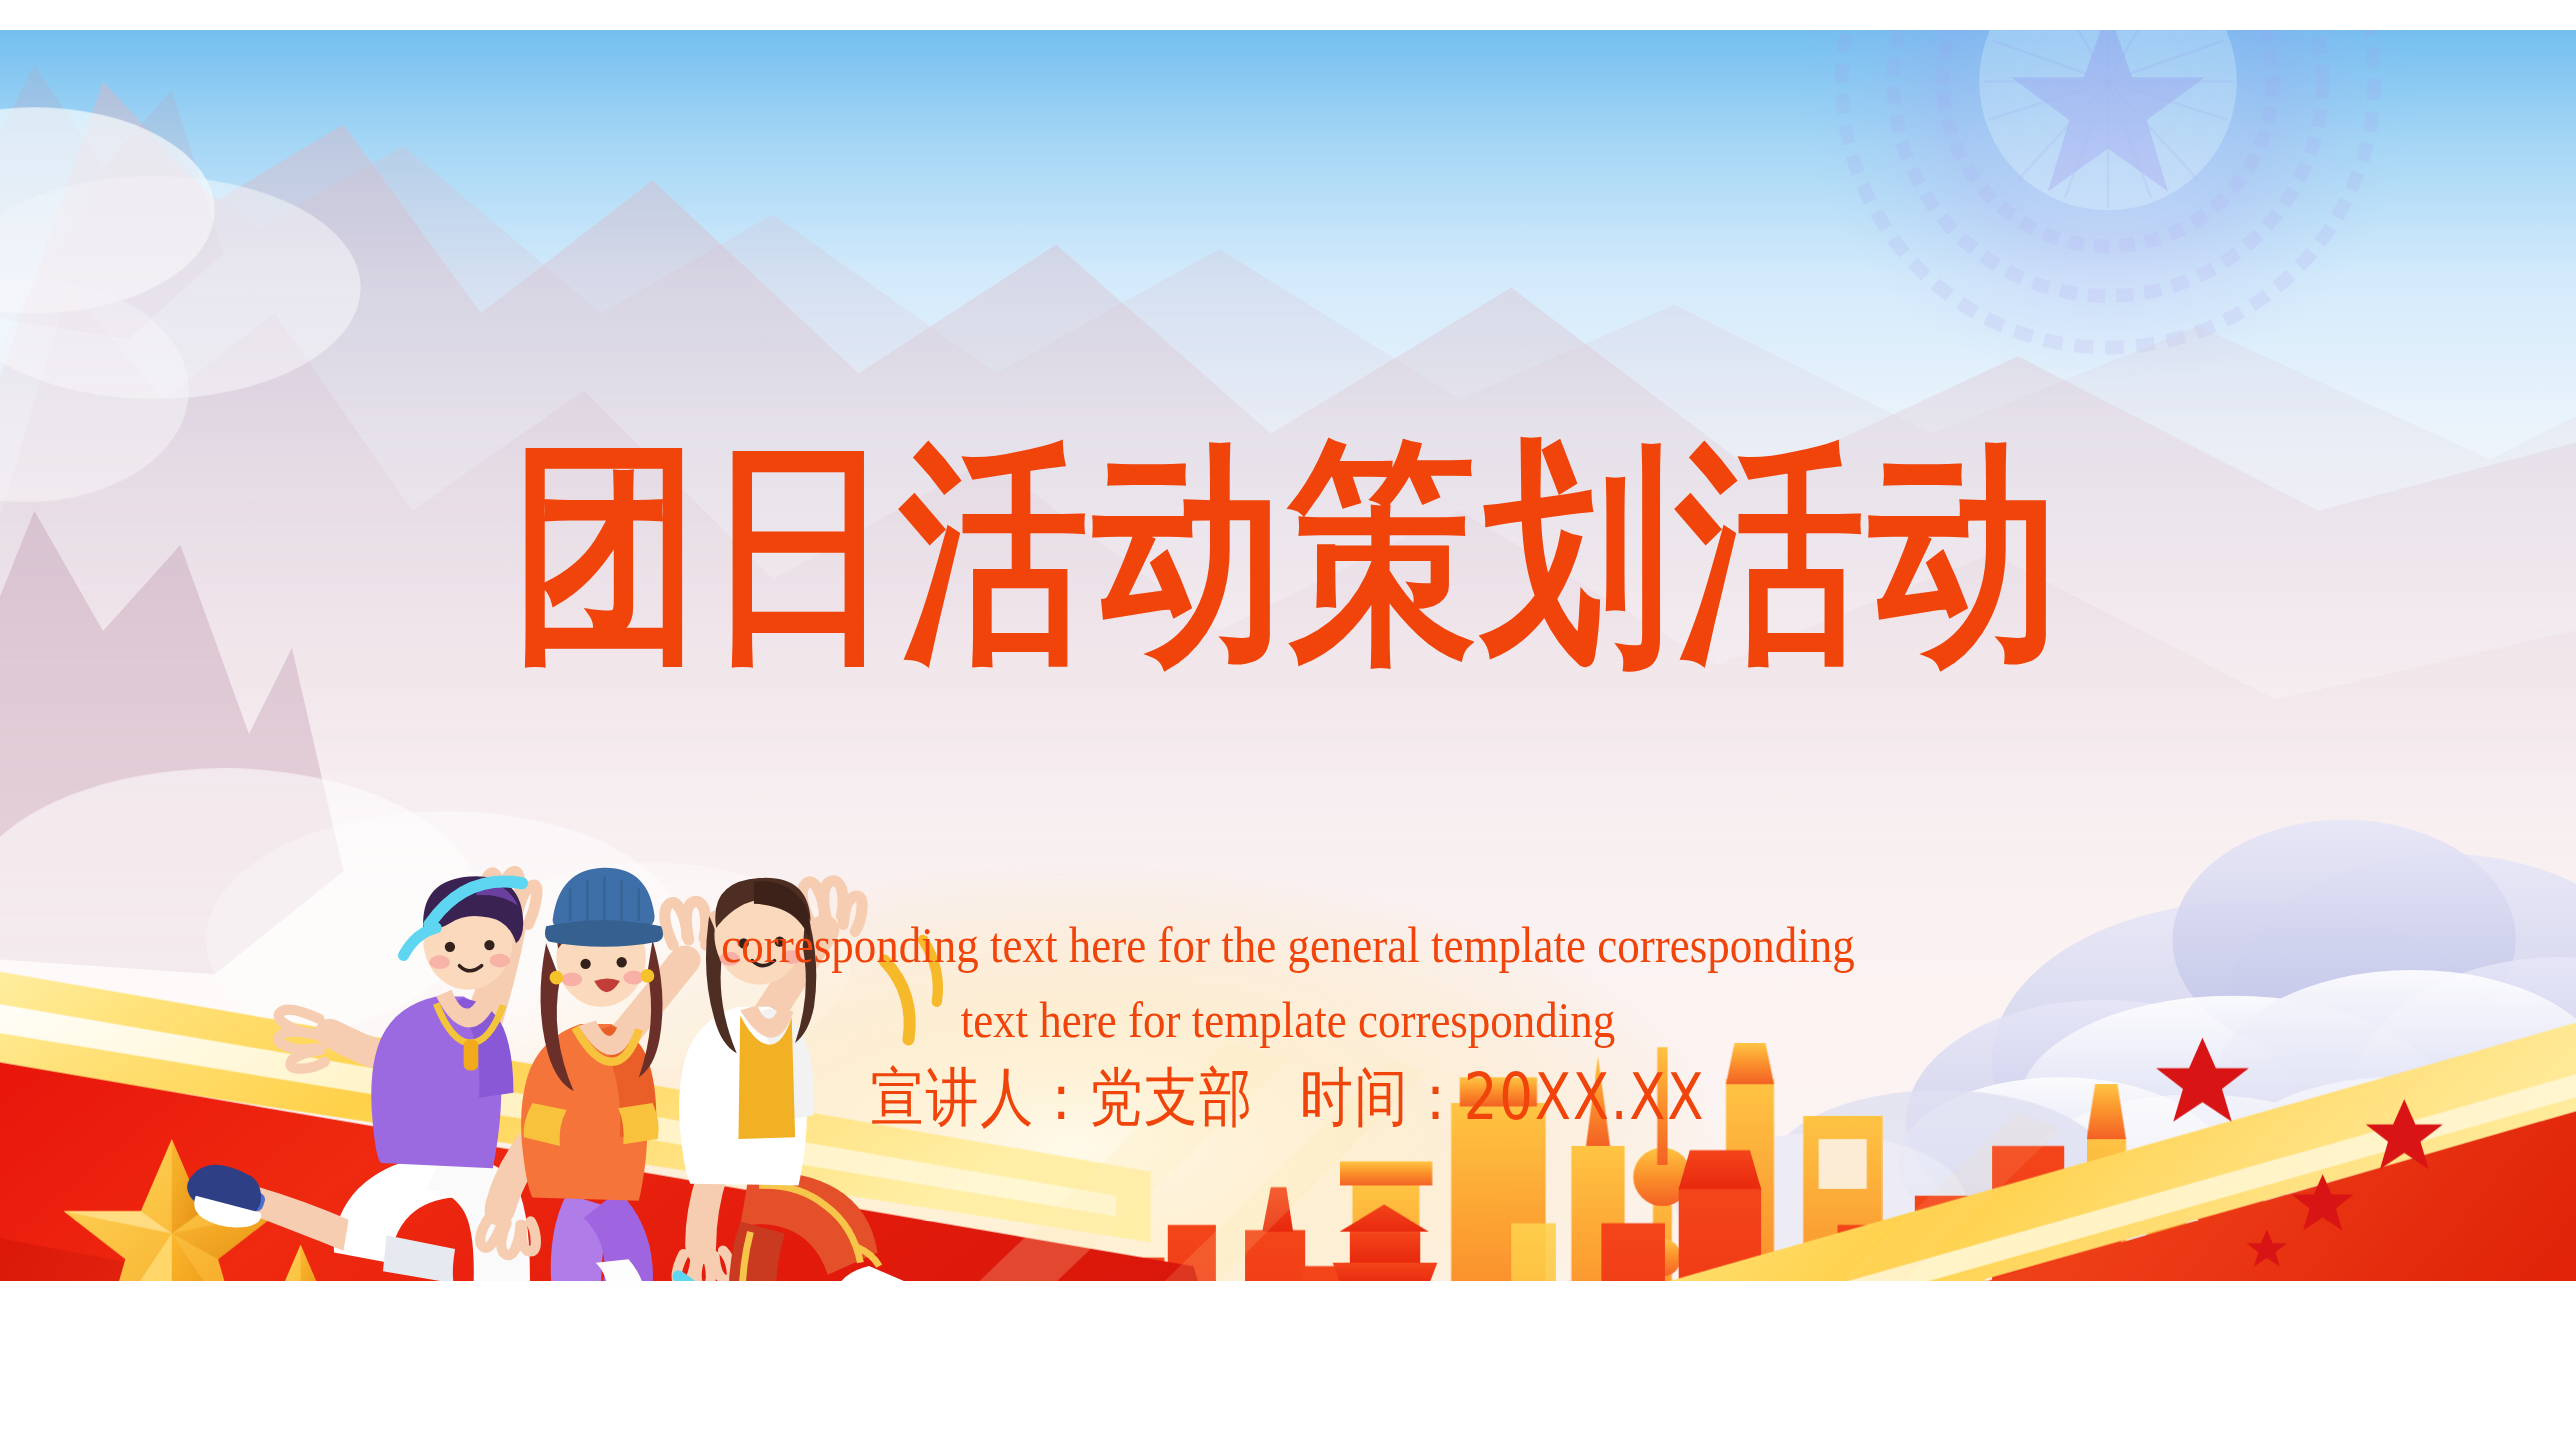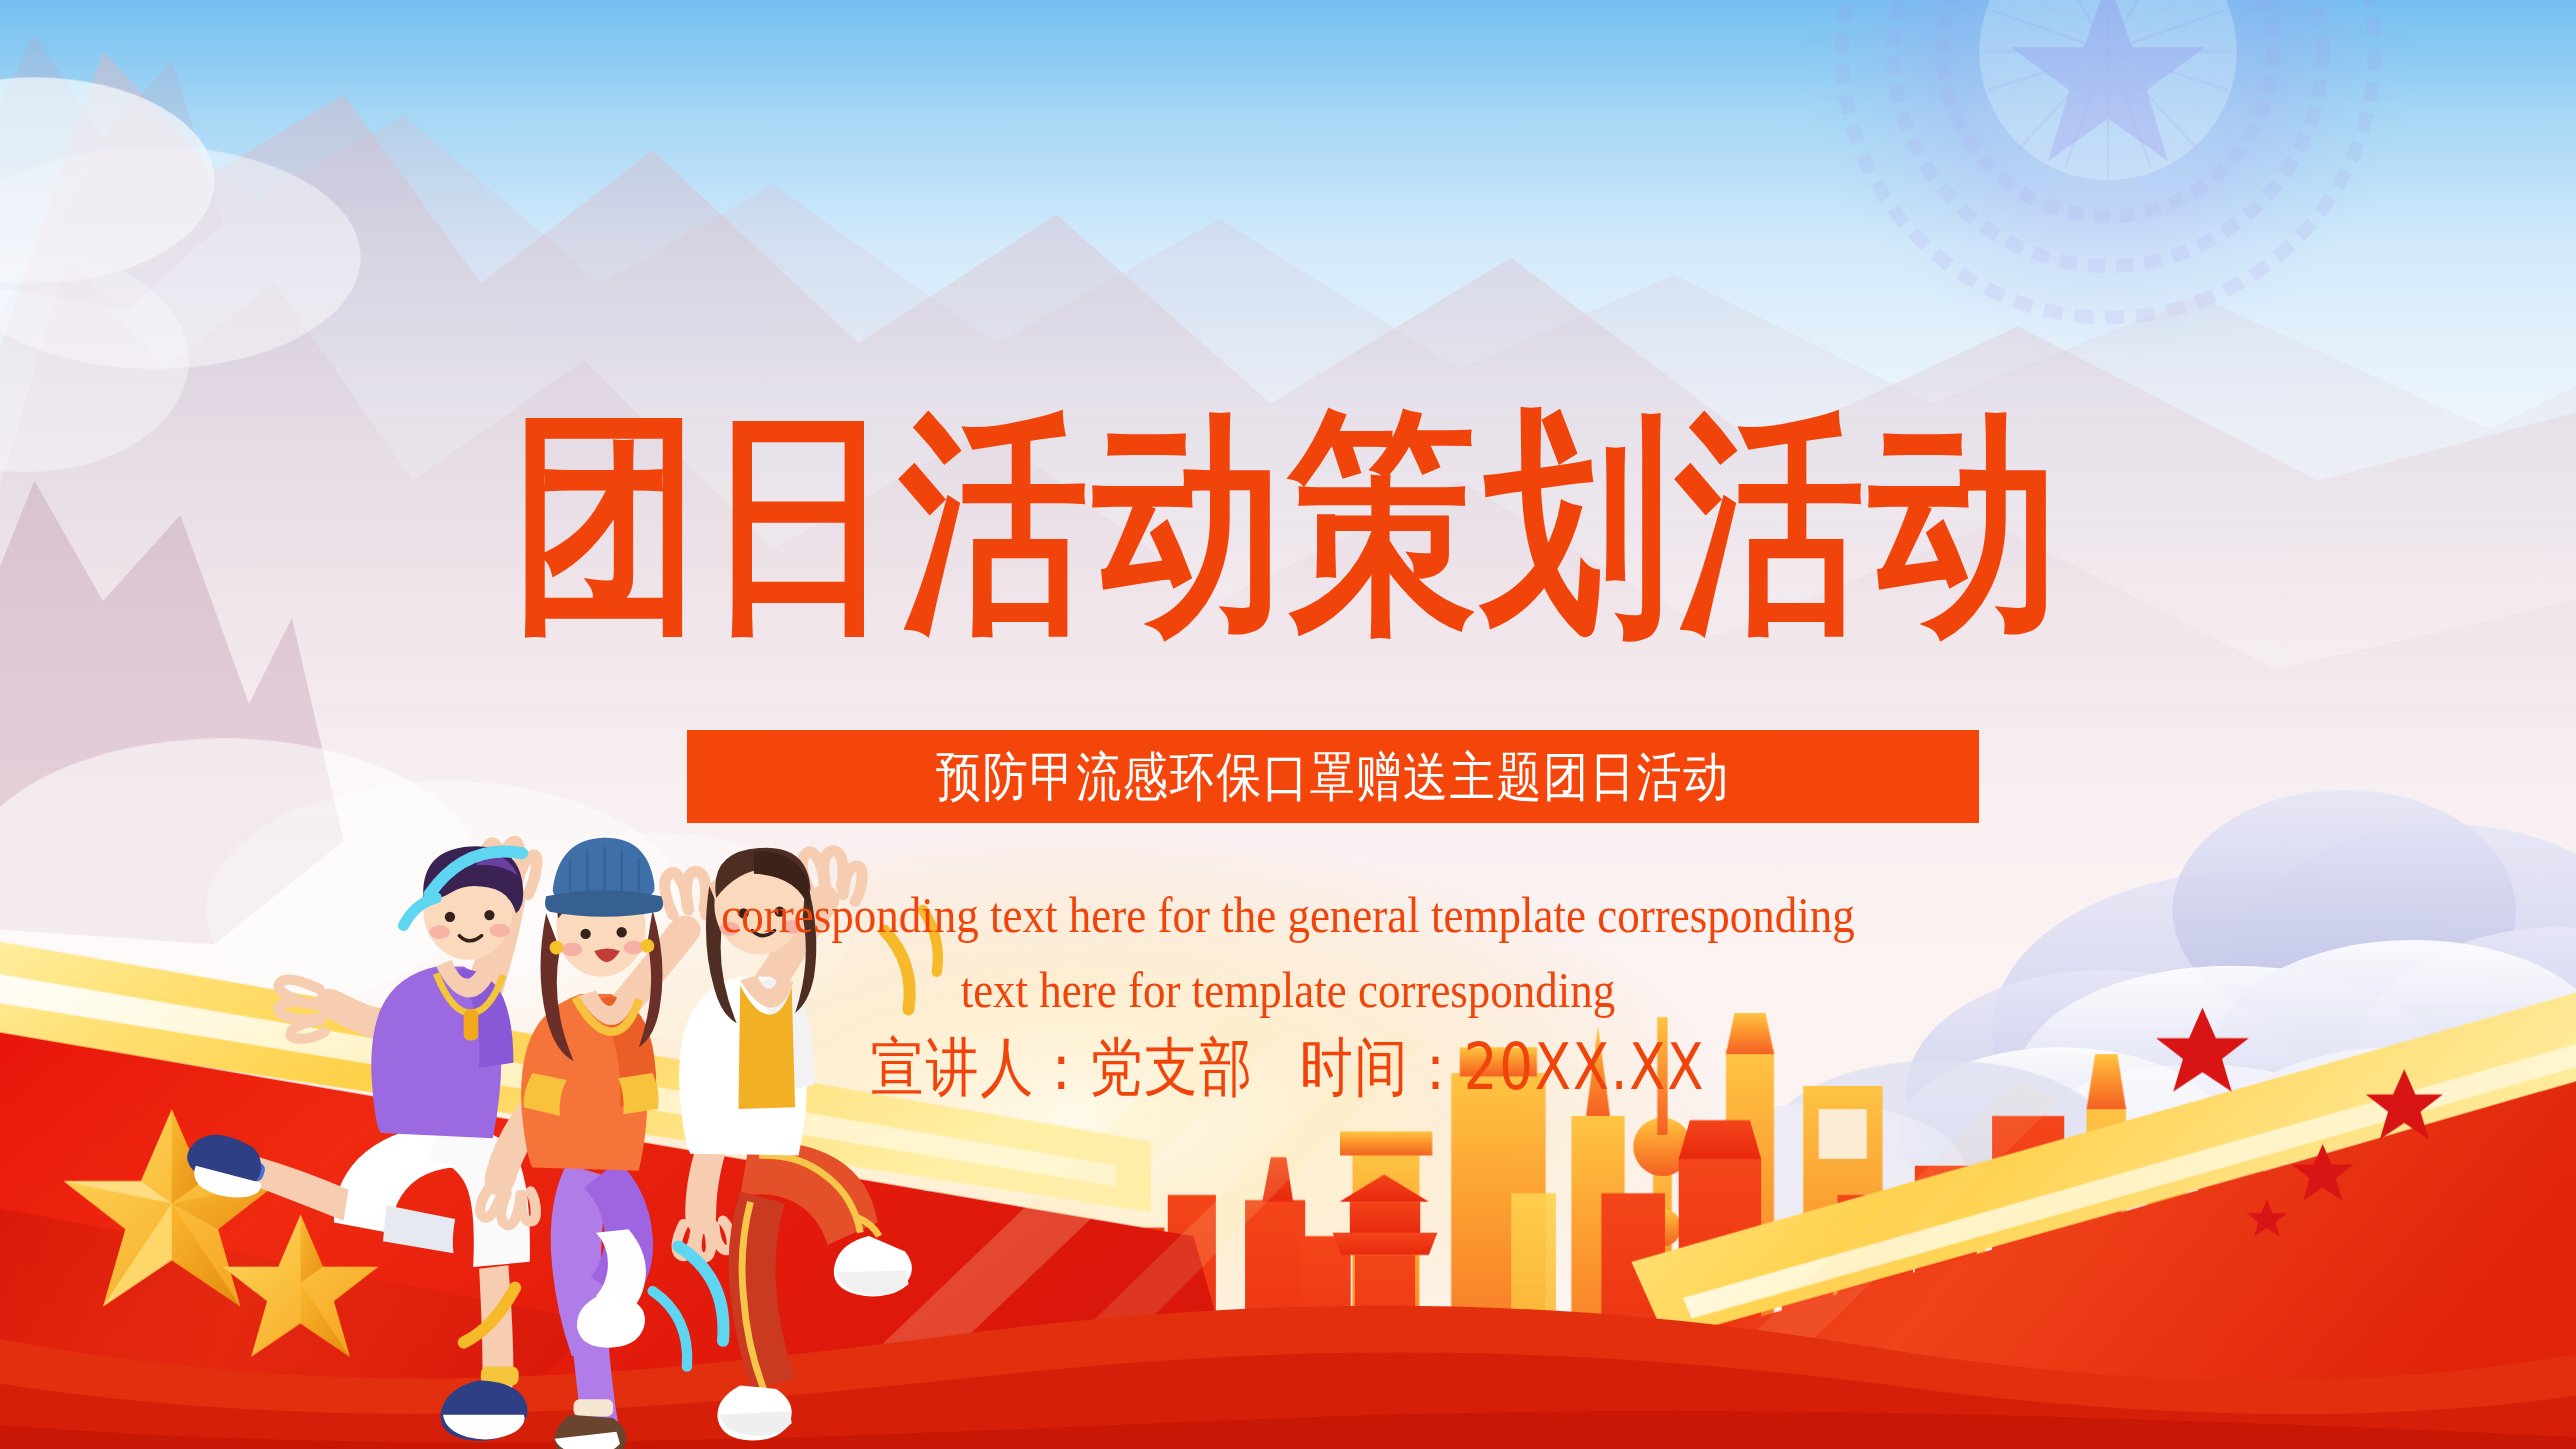--- a/index.html
+++ b/index.html
@@ -2,32 +2,33 @@
 <html style="font-size:13.7px"><head>
 <meta charset="utf-8">
 <title>团日活动策划活动</title>
 <style>
   * { margin:0; padding:0; box-sizing:border-box; }
   html,body { width:2576px; height:1449px; overflow:hidden; background:#fff; }
   body { font-family:"Liberation Sans", sans-serif; }
 
   #poster {
     position:relative;
-    width:2576px; height:1449px;
+    width:2576px; height:1251px;
     overflow:hidden;
     background:linear-gradient(180deg,
        #7fc4f2 0%,
        #a9d9f6 7%,
        #cfe9fa 15%,
        #e8f2fb 24%,
        #f6f3f7 36%,
        #faf2f3 50%,
        #fbf2f2 66%,
        #fdf4f0 80%,
        #fdf6f2 100%);
+    margin-top:30px;
   }
 
   
   .layer { position:absolute; left:0; top:0; width:2576px; height:1449px; pointer-events:none; }
 
   
   #content { position:absolute; left:0; top:0; width:2576px; height:1449px; }
 
   .title-wrap{
     position:absolute;
@@ -543,23 +544,20 @@
 
     </g>
   </svg>
 
   <div id="content">
 
     <div class="title-wrap">
       <div class="title">团日活动策划活动</div>
     </div>
 
-    <div class="subbar">
-      <div class="subbar-text">预防甲流感环保口罩赠送主题团日活动</div>
-    </div>
 
     <div class="eng">
       <span>corresponding text here for the general template corresponding</span>
       <span>text here for template corresponding</span>
     </div>
 
     <div class="speaker">
       <span>宣讲人：</span><span>党支部</span><span class="gap"></span><span>时间：</span><span>20XX.XX</span>
     </div>
 

